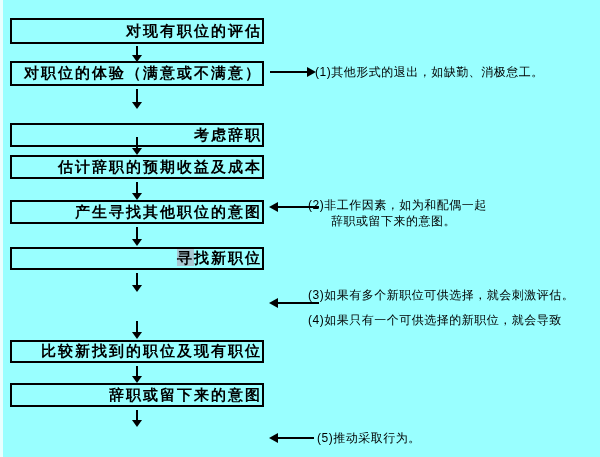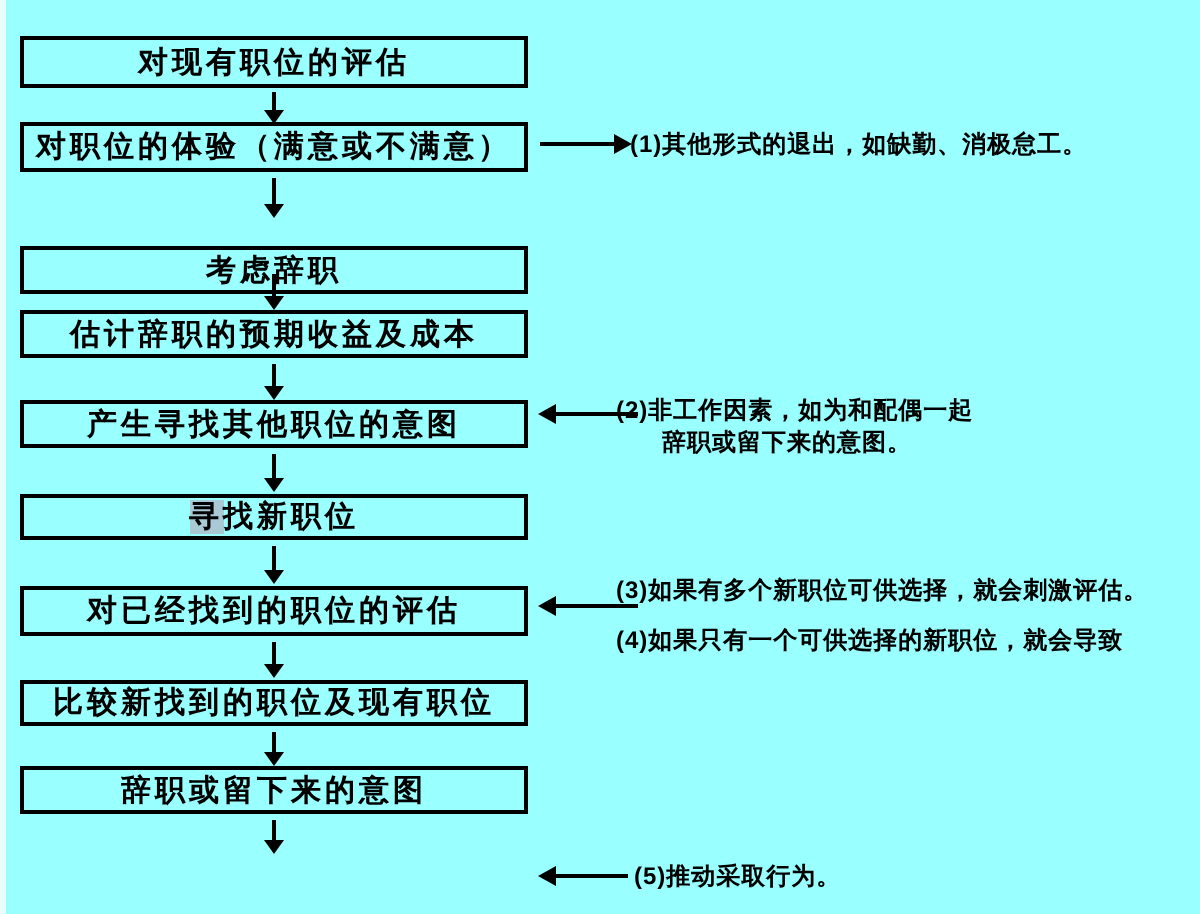--- a/index.html
+++ b/index.html
@@ -6,21 +6,21 @@
   html,body { margin:0; padding:0; }
   .stage {
     position:relative; width:600px; height:457px;
     background:var(--bg); overflow:hidden;
     font-family:"Liberation Sans", sans-serif; color:var(--ink);
   }
   .edge-strip { position:absolute; left:0; top:0; width:3px; height:457px; background:#e8ffff; }
   .fbox {
     position:absolute; left:10px; width:254px; box-sizing:border-box;
     border:2px solid var(--ink); background:transparent;
-    display:flex; align-items:center; justify-content:center;
+    display:flex; align-items:center; justify-content:flex-end;
     font-size:15px; font-weight:bold; letter-spacing:2px; white-space:nowrap;
   }
   .fbox .hl { background:var(--hl); }
   .arr-v { position:absolute; left:136px; width:2px; background:var(--ink); }
   .arr-v::after {
     content:""; position:absolute; left:-4px; bottom:-7px;
     border-left:5px solid transparent; border-right:5px solid transparent;
     border-top:7px solid var(--ink);
   }
   .arr-h { position:absolute; height:2px; background:var(--ink); }
@@ -28,21 +28,21 @@
     content:""; position:absolute; right:-8px; top:-4px;
     border-top:5px solid transparent; border-bottom:5px solid transparent;
     border-left:9px solid var(--ink);
   }
   .arr-left::before {
     content:""; position:absolute; left:-8px; top:-4px;
     border-top:5px solid transparent; border-bottom:5px solid transparent;
     border-right:9px solid var(--ink);
   }
   .note {
-    position:absolute; font-size:12px; font-weight:bold; line-height:16px;
+    position:absolute; font-size:12px; font-weight:normal; line-height:16px;
     white-space:nowrap; letter-spacing:0.5px;
   }
   .note .l2 { padding-left:23px; }
 </style>
 </head>
 <body>
 
 <div class="stage">
   <div class="edge-strip"></div>
 
@@ -56,23 +56,20 @@
     <span>考虑辞职</span>
   </div>
   <div class="fbox" style="top:155px;height:24px;">
     <span>估计辞职的预期收益及成本</span>
   </div>
   <div class="fbox" style="top:200px;height:24px;">
     <span>产生寻找其他职位的意图</span>
   </div>
   <div class="fbox" style="top:247px;height:23px;">
     <span><span class="hl">寻</span><span>找新职位</span></span>
-  </div>
-  <div class="fbox" style="top:293px;height:25px;">
-    <span>对已经找到的职位的评估</span>
   </div>
   <div class="fbox" style="top:340px;height:23px;">
     <span>比较新找到的职位及现有职位</span>
   </div>
   <div class="fbox" style="top:383px;height:24px;">
     <span>辞职或留下来的意图</span>
   </div>
 
   <div class="arr-v" style="top:46px;height:9px;"></div>
   <div class="arr-v" style="top:89px;height:13px;"></div>

